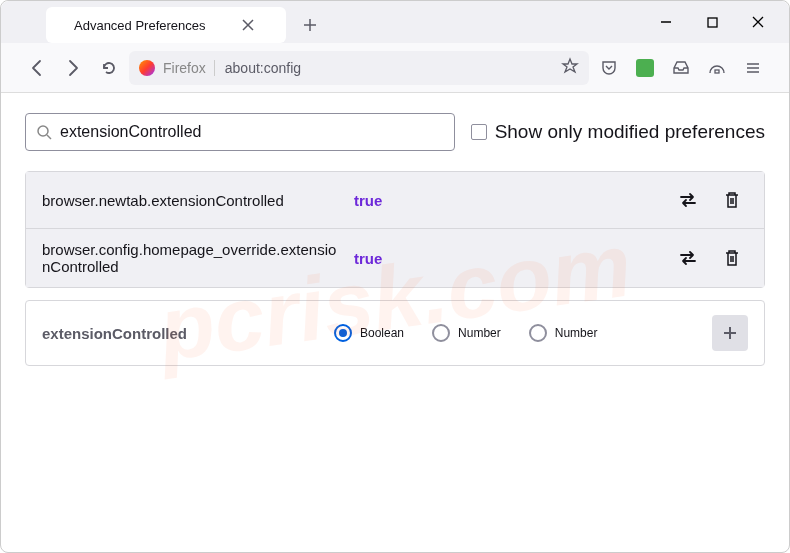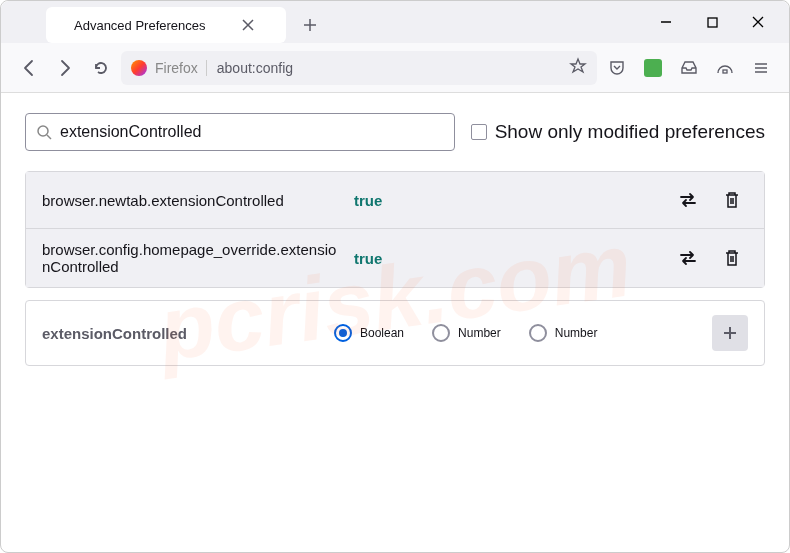--- a/index.html
+++ b/index.html
@@ -69,21 +69,21 @@
       align-items: center;
       justify-content: center;
       cursor: pointer;
       color: #000;
     }
     .navbar {
       height: 50px;
       background: #f9f9fb;
       display: flex;
       align-items: center;
-      padding: 0 12px;
+      padding: 0 20px;
       border-bottom: 1px solid #ddd;
       gap: 4px;
     }
     .nav-btn {
       width: 32px;
       height: 32px;
       display: flex;
       align-items: center;
       justify-content: center;
       cursor: pointer;
@@ -182,21 +182,21 @@
     .pref-name {
       font-weight: normal;
       font-size: 15px;
       color: #15141a;
       flex: 0 0 300px;
       word-break: break-word;
     }
     .pref-value {
       font-weight: bold;
       font-size: 15px;
-      color: #0f766e;
+      color: #6d28d9;
       flex: 1;
     }
     .action-btn {
       width: 32px;
       height: 32px;
       display: flex;
       align-items: center;
       justify-content: center;
       cursor: pointer;
       color: #15141a;

